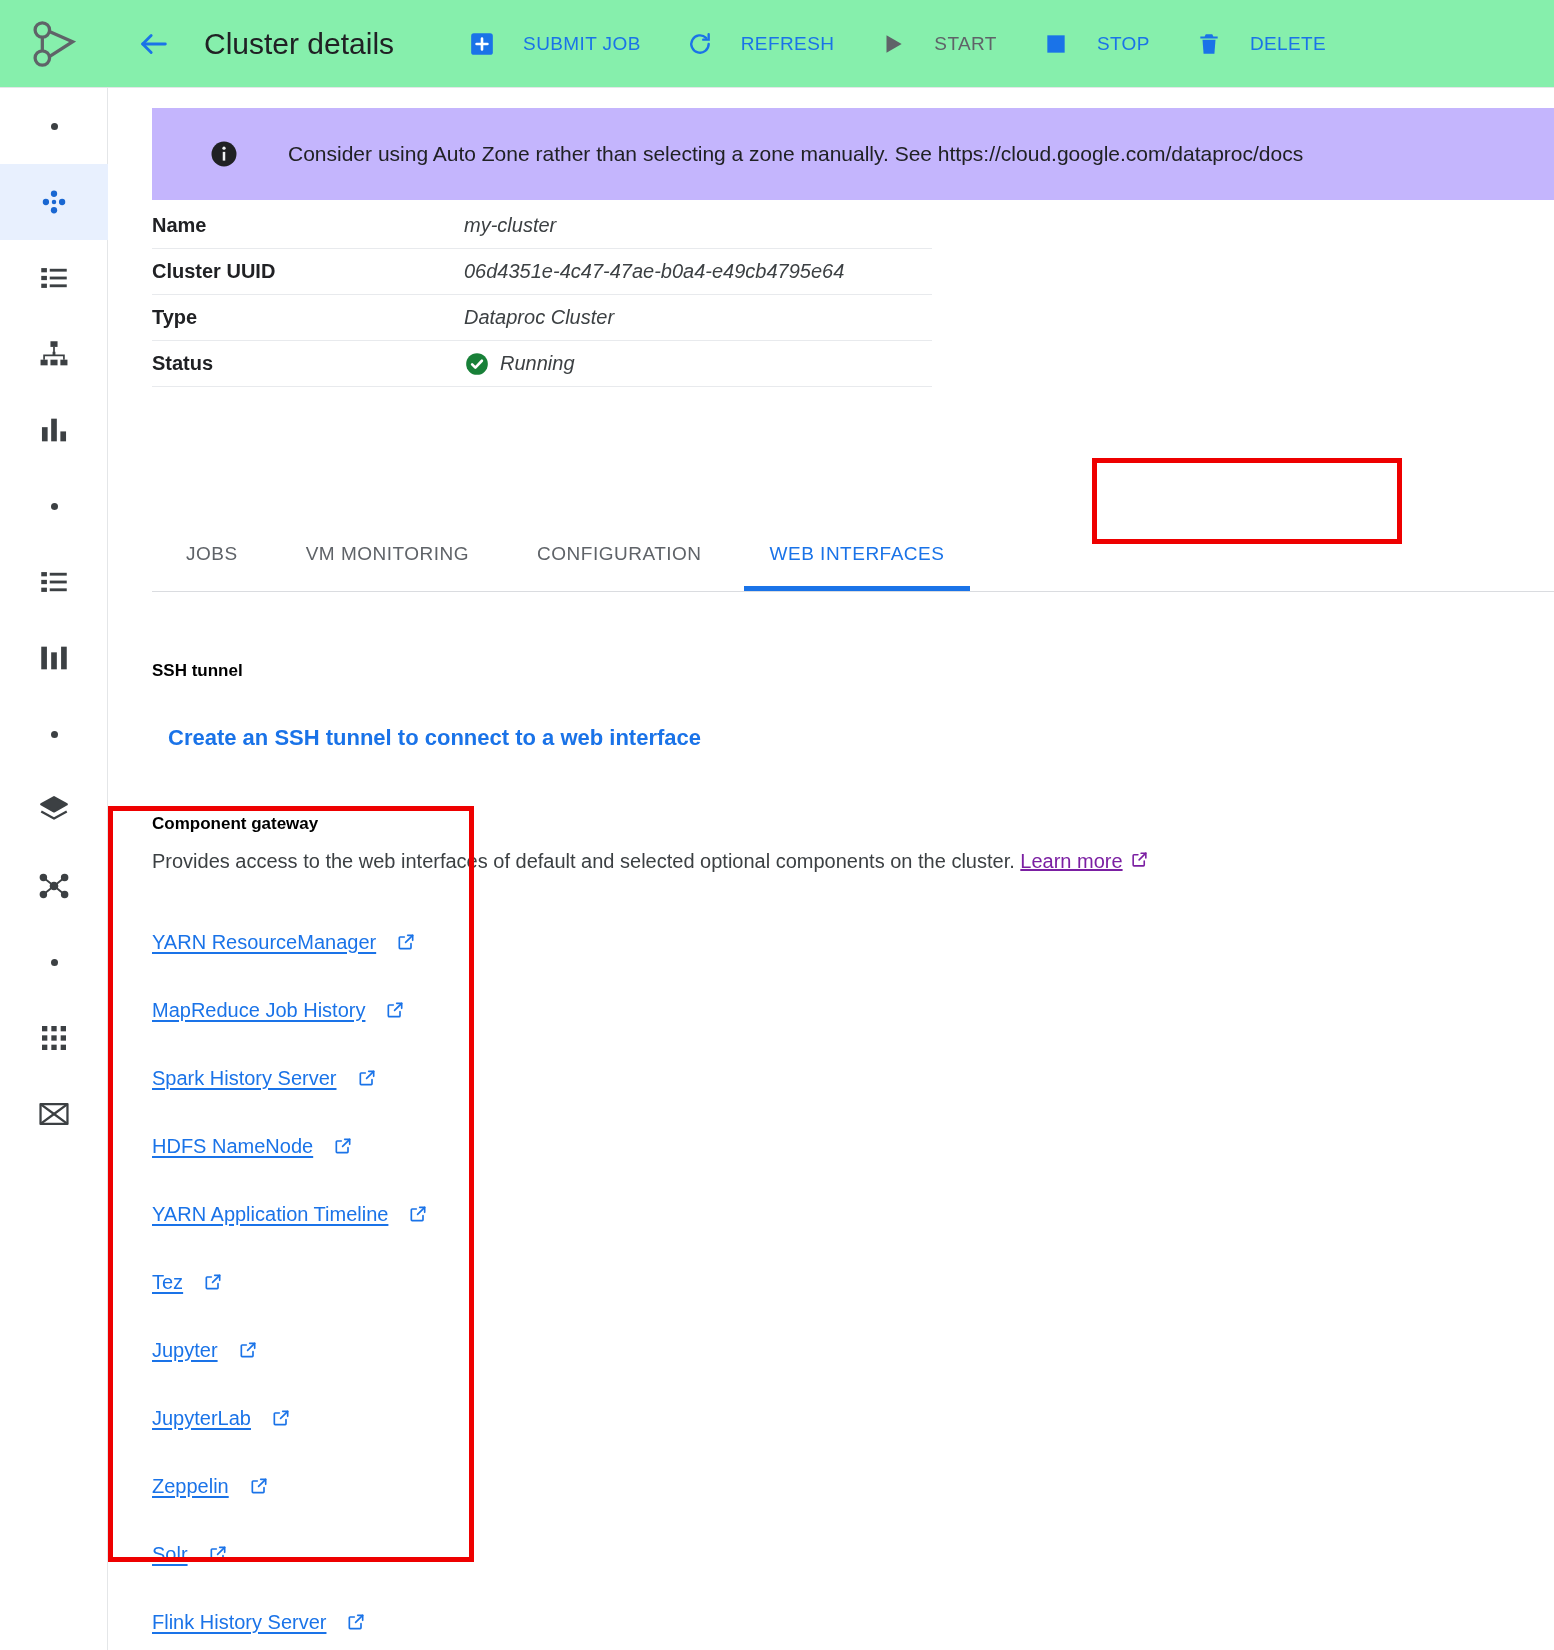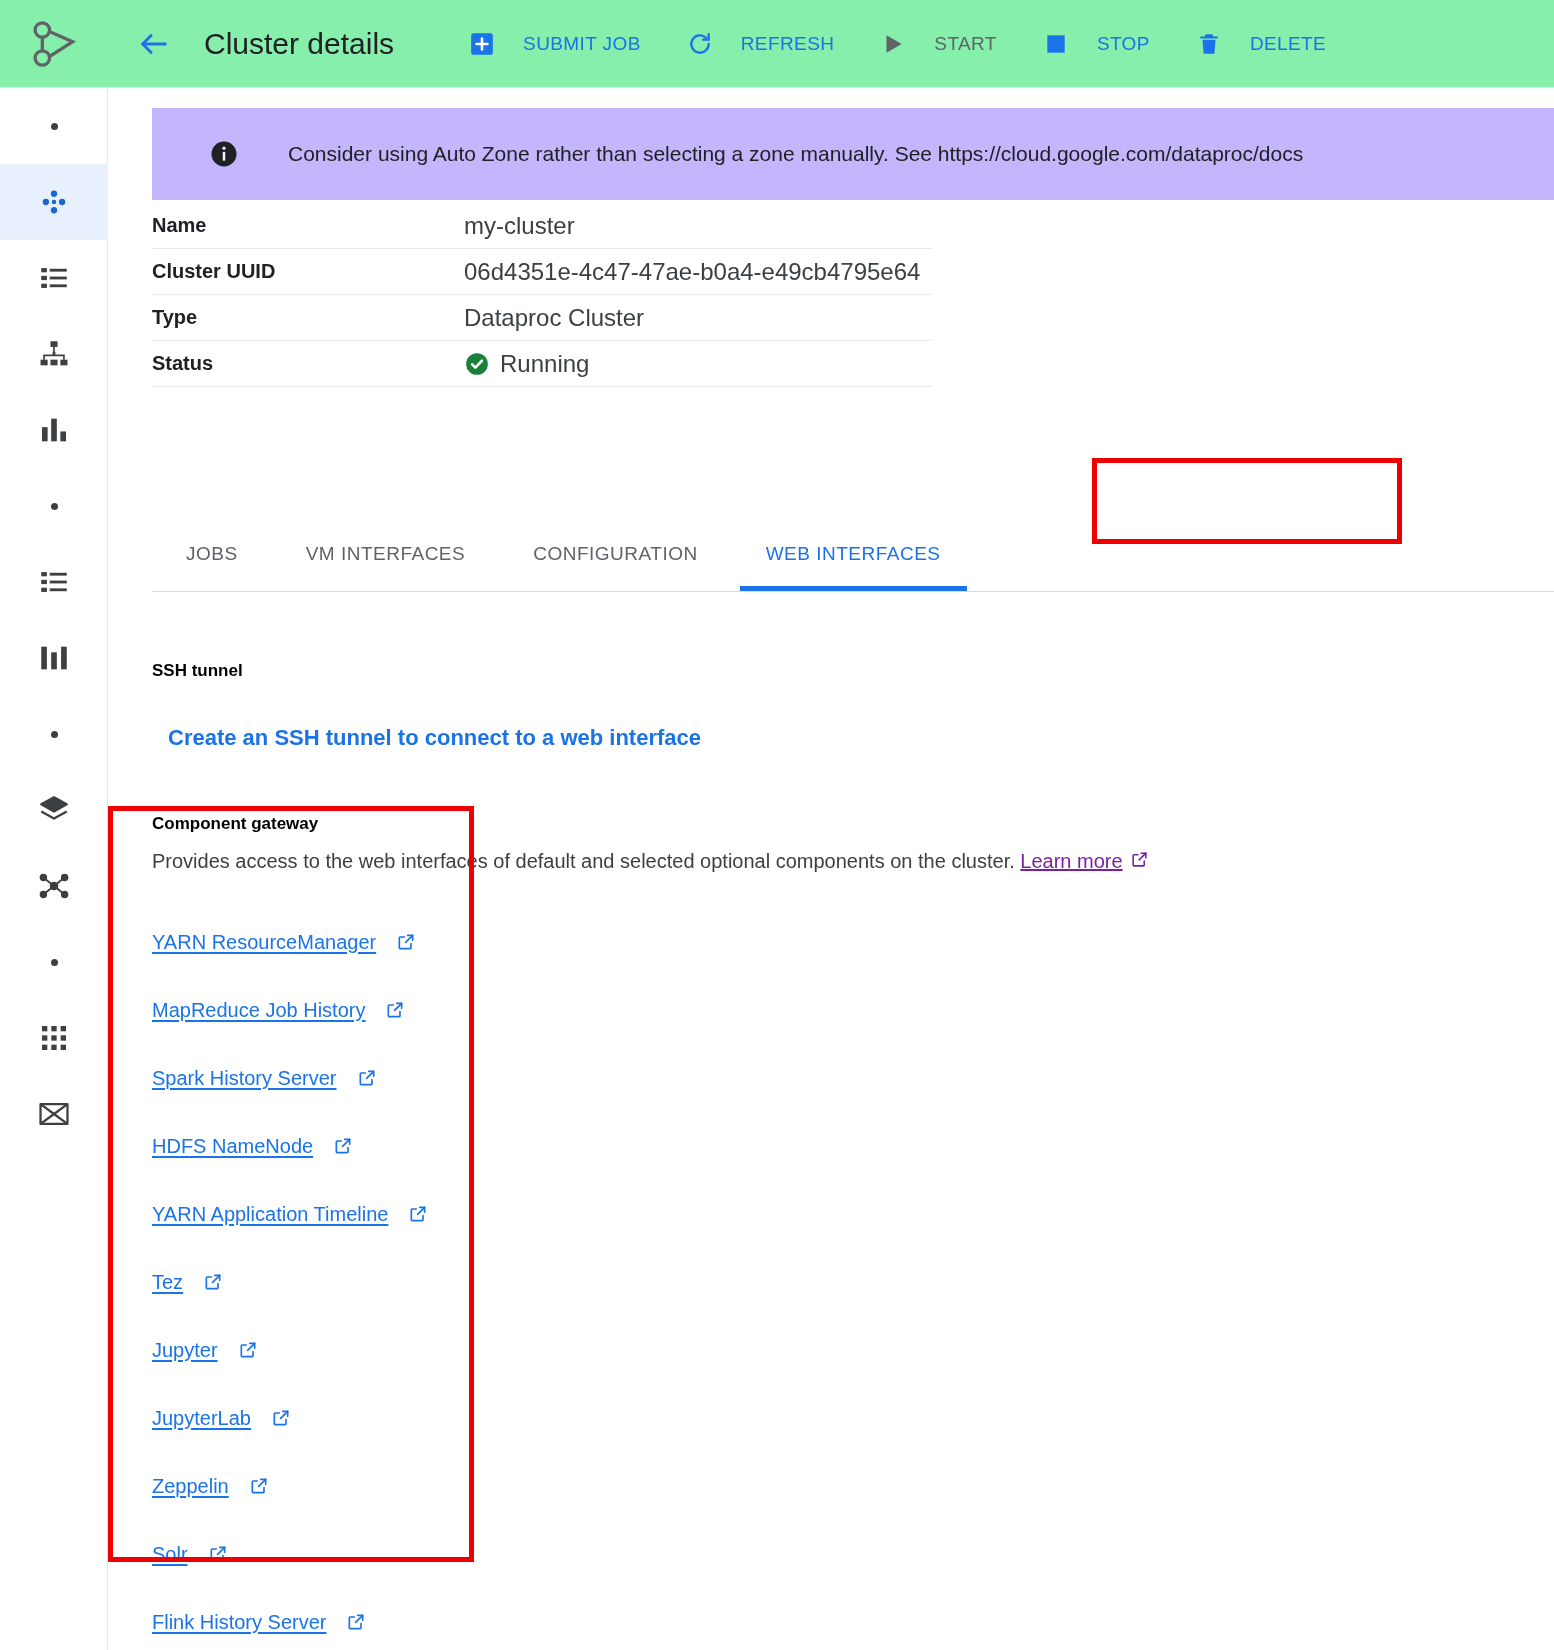--- a/index.html
+++ b/index.html
@@ -85,21 +85,21 @@
 
   
   .details {
     position: absolute; top: 115px; left: 44px; width: 780px;
   }
   .drow {
     display: flex; align-items: center;
     height: 46px; border-bottom: 1px solid #e8eaed;
   }
   .dkey { width: 312px; font-size: 20px; font-weight: 700; color: #202124; }
-  .dval { font-size: 24px; color: #3c4043; display: flex; align-items: center; gap: 10px;}
+  .dval { font-size: 20px; color: #3c4043; display: flex; align-items: center; gap: 10px; font-style: italic;}
 
   
   .tabs {
     position: absolute; top: 428px; left: 44px; width: 1402px; height: 76px;
     border-bottom: 1px solid #dadce0;
     display: flex; align-items: stretch;
   }
   .tab {
     display: flex; align-items: center; justify-content: center;
     font-size: 19px; letter-spacing: .5px; color: #5f6368; font-weight: 500;
@@ -401,21 +401,21 @@
               <path d="M7.5 12.3l3 3 6-6.3" stroke="#fff" stroke-width="2.4" fill="none" stroke-linecap="round" stroke-linejoin="round"></path>
             </svg>
           </span>
           <span>Running</span>
         </div>
       </div>
     </div>
 
     <div class="tabs">
       <div class="tab">JOBS</div>
-      <div class="tab">VM INTERFACES</div>
+      <div class="tab">VM MONITORING</div>
       <div class="tab">CONFIGURATION</div>
       <div class="tab active">WEB INTERFACES</div>
     </div>
 
     <div class="sec-head" style="top:573px;left:44px;">SSH tunnel</div>
     <div class="ssh-link">Create an SSH tunnel to connect to a web interface</div>
 
     <div class="sec-head" style="top:726px;left:44px;">Component gateway</div>
     <div class="cg-desc">
       <span>Provides access to the web interfaces of default and selected optional components on the cluster.</span>

